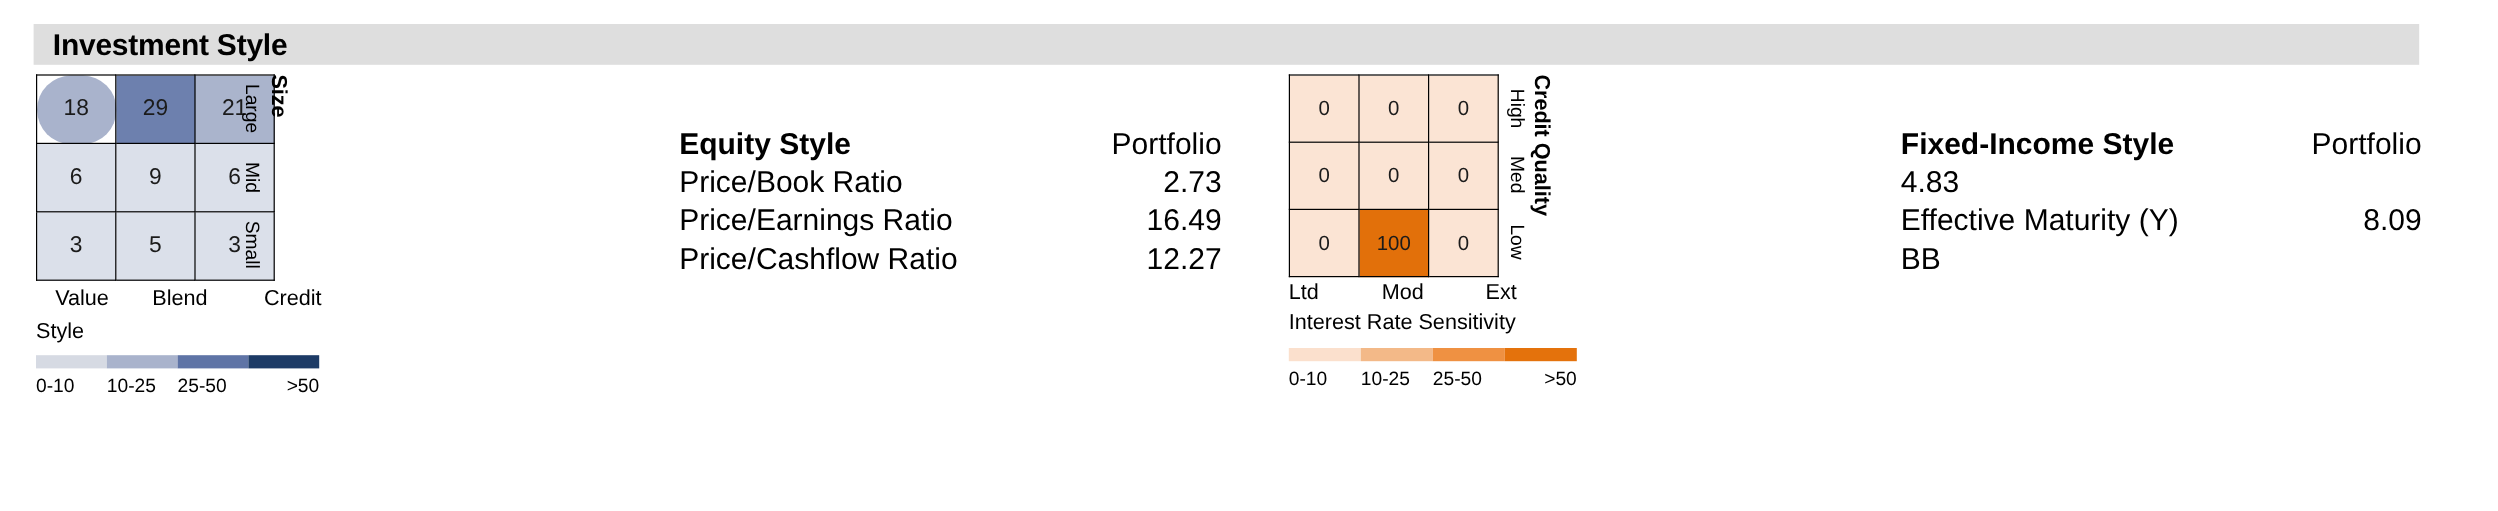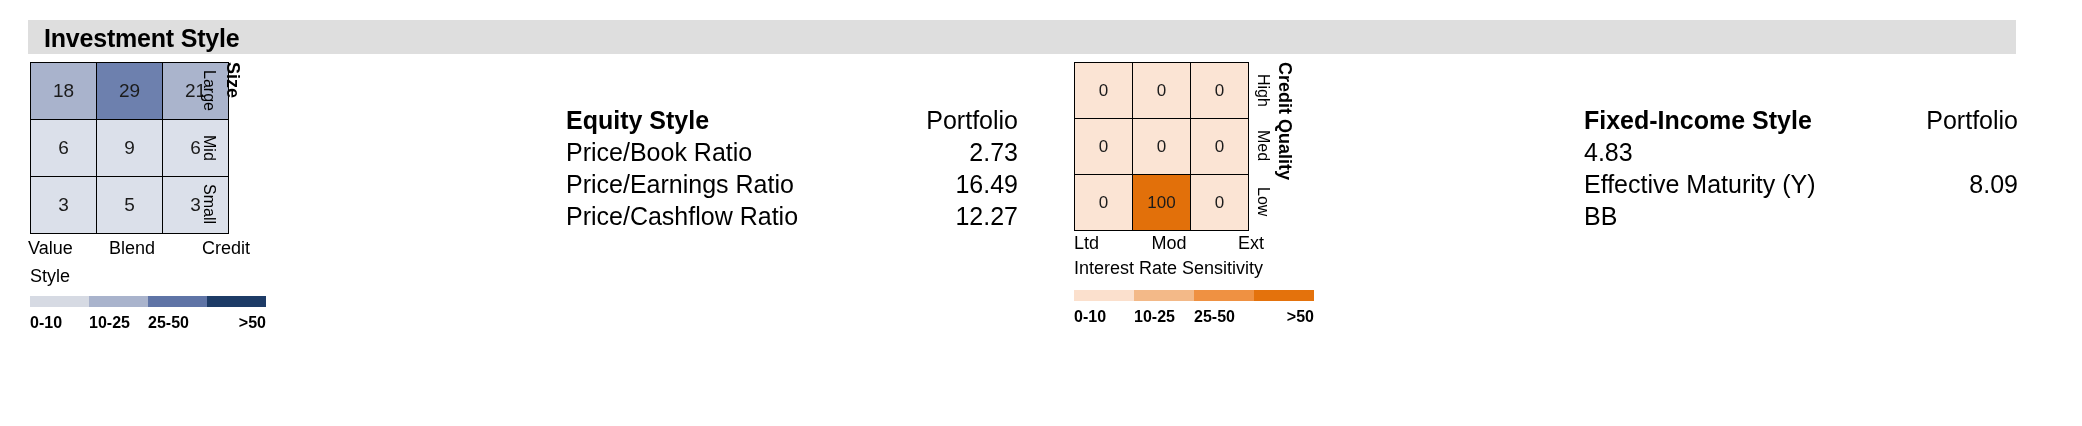--- a/index.html
+++ b/index.html
@@ -112,21 +112,20 @@
     display: flex;
     width: 100%;
     height: 11px;
   }
   .legend-seg { flex: 1 1 0; height: 100%; }
   .legend-labels {
     display: flex;
     margin-top: 7px;
     font-size: 16px;
     color: #000;
-    font-weight: bold;
   }
   .legend-label { flex: 1 1 0; text-align: left; }
   .legend-label:last-child { text-align: right; }
 
   
   .metrics { position: absolute; }
   .metric-row {
     display: flex;
     justify-content: space-between;
     align-items: baseline;
@@ -143,21 +142,21 @@
 </head>
 <body>
 
 <div class="header-bar" style="background-color: rgb(222, 222, 222);"></div>
 <div class="header-title">Investment Style</div>
 
 <div class="stylebox" style="left:30px; top:62px;">
   <table class="grid equity-grid">
     <tbody>
         <tr>
-      <td style="background-color: rgb(169, 179, 204);">18</td>
+      <td style="background-color: rgb(169, 179, 204); border-radius: 28px;">18</td>
       <td style="background-color: rgb(109, 128, 174);">29</td>
       <td style="background-color: rgb(170, 180, 204);">21</td>
     </tr>
     <tr>
       <td style="background-color: rgb(219, 224, 234);">6</td>
       <td style="background-color: rgb(219, 224, 234);">9</td>
       <td style="background-color: rgb(219, 224, 234);">6</td>
     </tr>
     <tr>
       <td style="background-color: rgb(219, 224, 234);">3</td>
@@ -168,21 +167,21 @@
     </table>
 </div>
 
 <div class="rowlabels" style="left:200px; top:62px; height:171px;">
   <div class="rowlabel" style="height:57px;">Large</div>
   <div class="rowlabel" style="height:57px;">Mid</div>
   <div class="rowlabel" style="height:57px;">Small</div>
 </div>
 <div class="axis-title" style="left:222px; top:62px; height:60px;">Size</div>
 
-<div class="collabels" style="left:28px; top:238px; width:230px;">
+<div class="collabels" style="left:46px; top:238px; width:230px;">
   <div class="collabel lead" style="width:68px;">Value</div>
   <div class="collabel" style="width:72px;">Blend</div>
   <div class="collabel trail" style="width:82px;">Credit</div>
 </div>
 <div class="axis-caption" style="left:30px; top:266px;">Style</div>
 
 <div class="legend" style="left:30px; top:296px; width:236px;">
   <div class="legend-bar">
     <div class="legend-seg" style="background-color: rgb(214, 218, 227);"></div>
     <div class="legend-seg" style="background-color: rgb(169, 179, 204);"></div>

